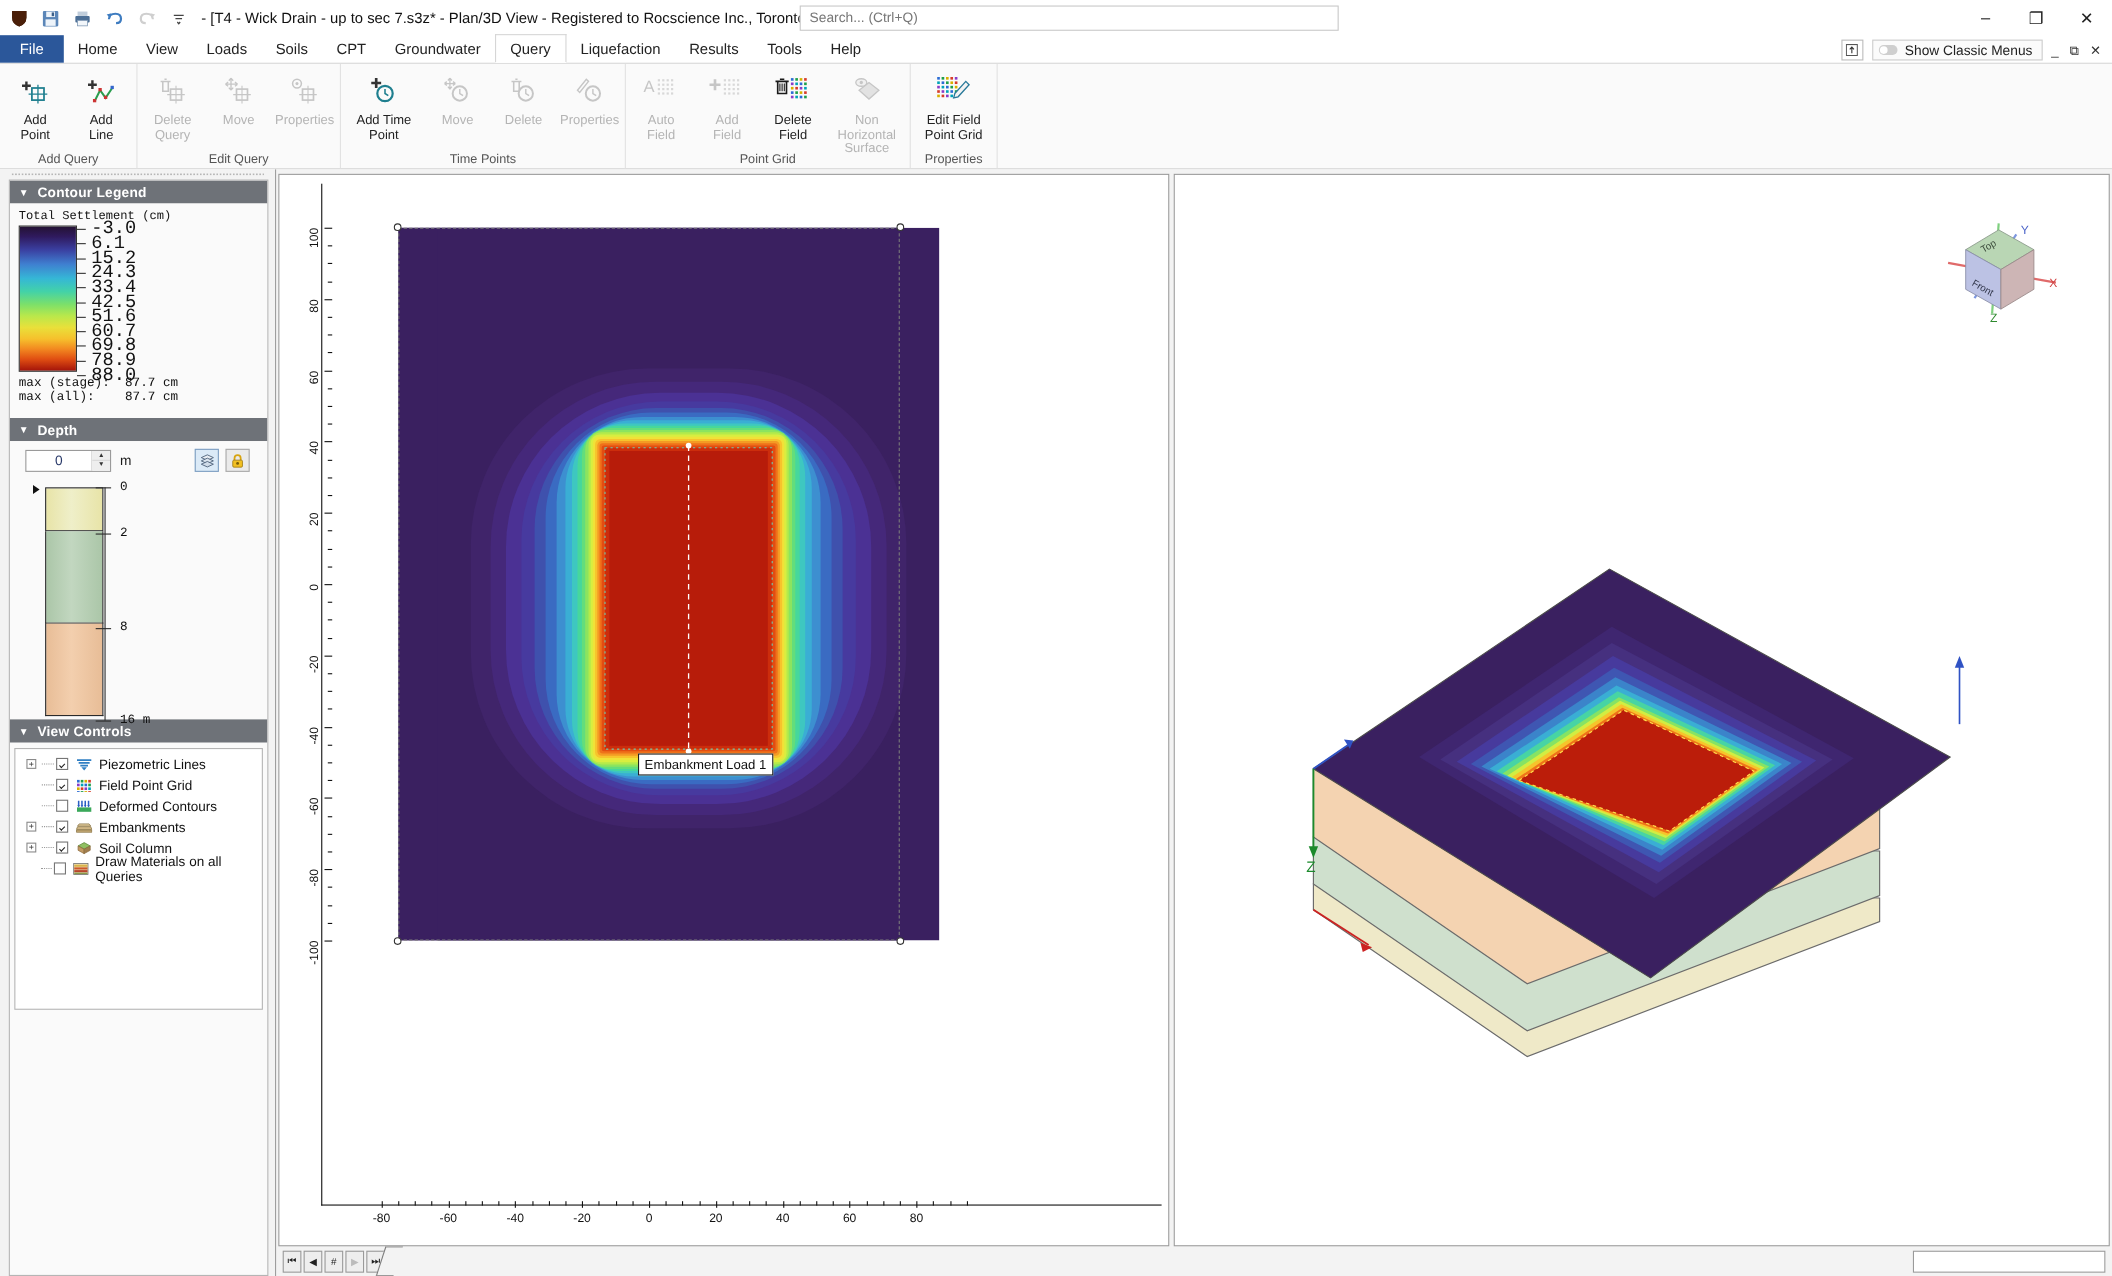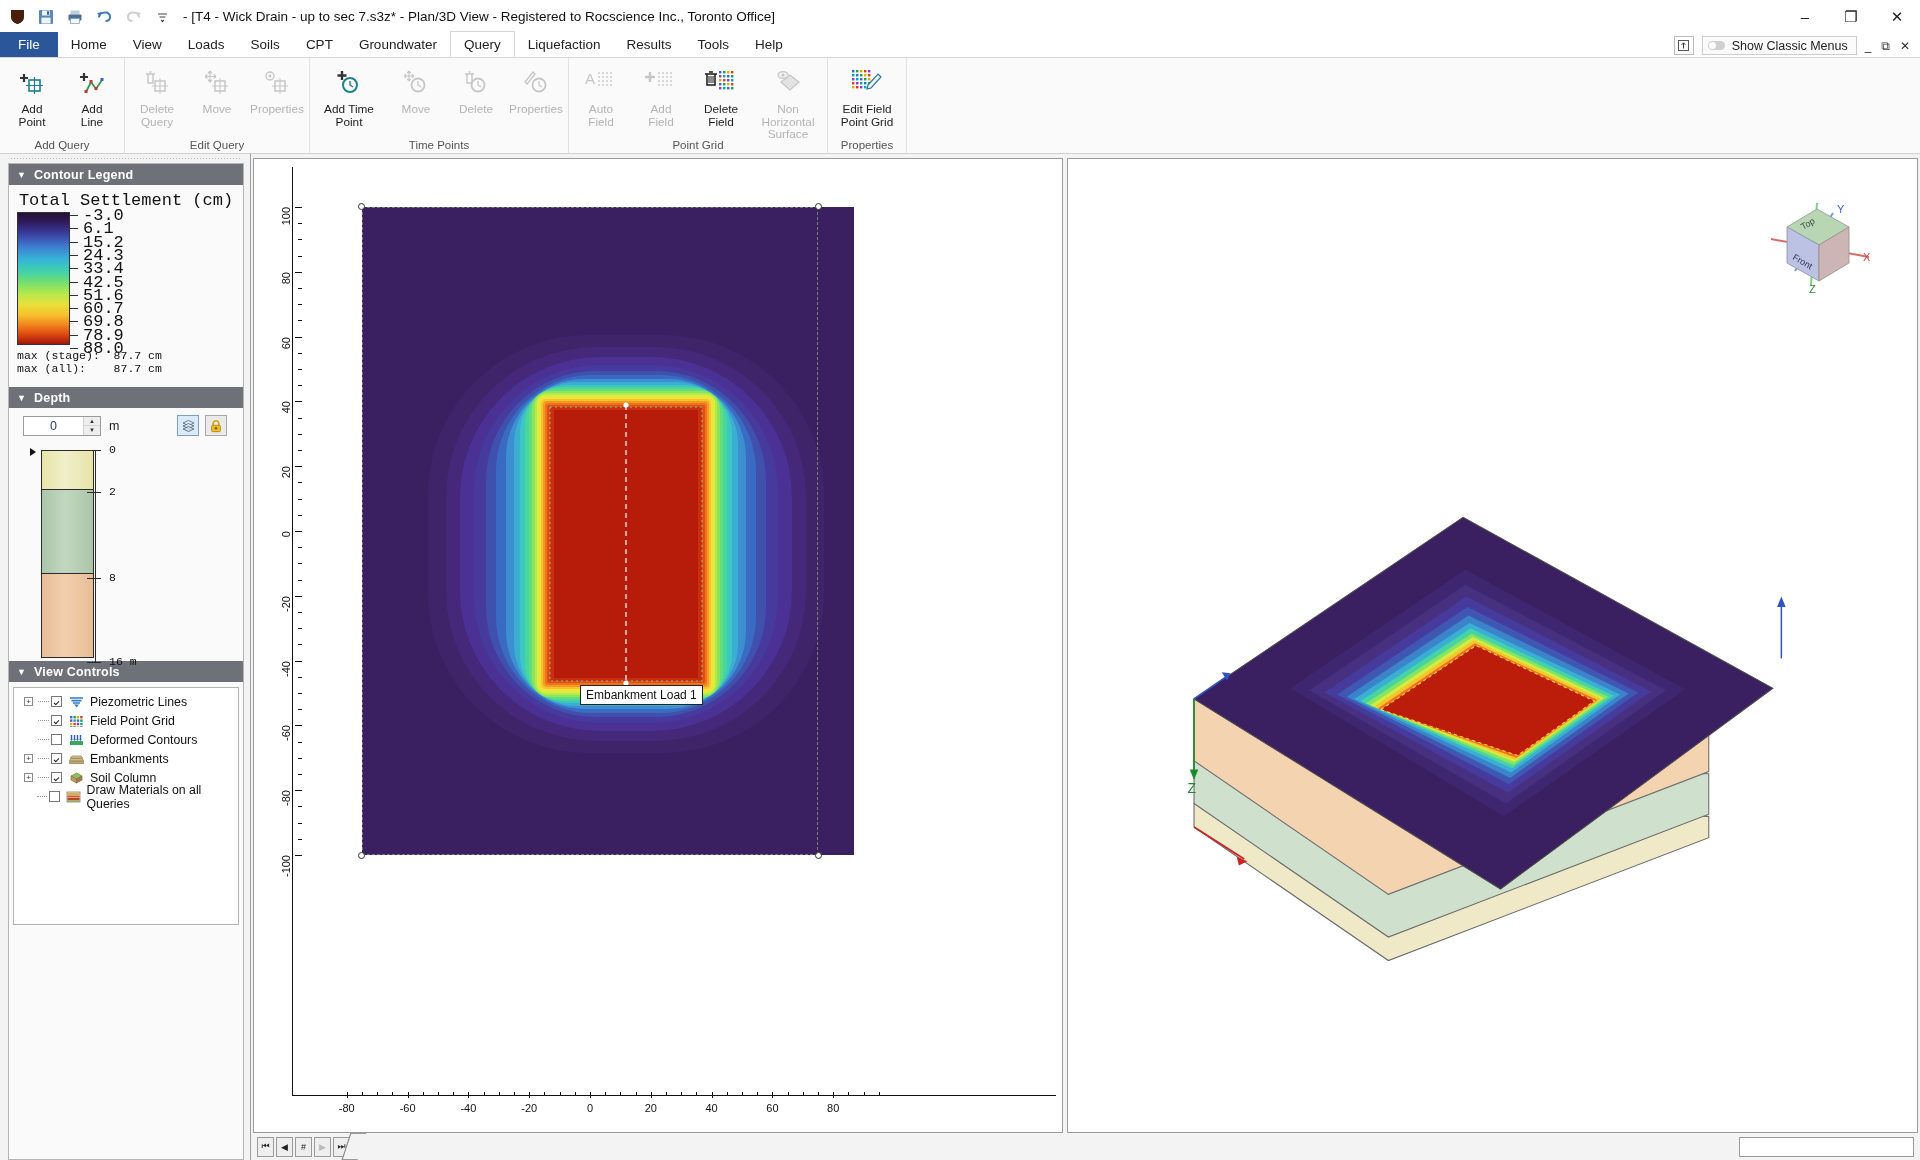--- a/index.html
+++ b/index.html
@@ -56,21 +56,21 @@
      display:flex; flex-direction:column; position:relative; }
   .lp-grip { height:9px; background:#f3f3f3; position:relative; }
   .lp-grip:after { content:''; position:absolute; left:10px; right:10px; top:3px; height:3px;
      background-image:radial-gradient(#b6b6b6 40%, transparent 41%); background-size:3px 3px; }
   .lp-inner { margin:0 6px 0 8px; border:1px solid #b5b5b5; background:#fafafa; flex:1; overflow:hidden; }
   .sec-head { background:#6e7278; color:#fff; height:21px; display:flex; align-items:center; padding-left:8px;
      font-size:12.5px; font-weight:bold; letter-spacing:.2px; }
   .sec-caret { width:12px; font-size:9px; margin-right:5px; color:#fff; }
   .sec-body { padding:4px 8px 6px 8px; background:#fafafa; }
 
-  .legend-title { font-family:"Liberation Mono", monospace; font-size:17px; color:#111; margin:2px 0 2px 0;text-align:center; }
+  .legend-title { font-family:"Liberation Mono", monospace; font-size:11px; color:#111; margin:2px 0 2px 0; }
   .legend-row { display:flex; }
   .legend-bar { width:53px; height:133px; border:1px solid #333;
      background:linear-gradient(to bottom,
         #241233 0%, #2f1a5e 7%, #3a3fa0 16%, #3f7fd0 26%, #35b7d6 36%,
         #43d2a8 45%, #7ce06a 54%, #b9e84b 62%, #e9e03a 70%,
         #f6c02c 78%, #f28820 85%, #e04e12 92%, #a4140a 100%); }
   .legend-ticks { position:relative; width:110px; }
   .legend-tick { position:absolute; left:0; display:flex; align-items:center; font-family:"Liberation Mono", monospace; font-size:17px; color:#111; }
   .legend-tick .dash { width:8px; border-top:1px solid #333; margin-right:5px; }
   .legend-max { font-family:"Liberation Mono", monospace; font-size:11.5px; color:#111; white-space:pre; }
@@ -198,20 +198,21 @@
             <path d="M16 4.2 L11.8 3 L12.8 7.6 Z" fill="#cfcfcf"></path>
           </svg>
       </div>
       <div class="qat-btn">
         <svg width="13" height="13" viewBox="0 0 13 13">
             <path d="M2 4 H11 M3.5 7 H9.5 M5.2 10 L6.5 11.5 L7.8 10" stroke="#444" stroke-width="1.2" fill="none"></path>
           </svg>
       </div>
     </div>
     <div class="title-text">- [T4 - Wick Drain - up to sec 7.s3z* - Plan/3D View - Registered to Rocscience Inc., Toronto Office]</div>
+    <div class="searchbox">Search... (Ctrl+Q)</div>
     <div class="winbtns">
       <div class="winbtn">–</div>
       <div class="winbtn">❐</div>
       <div class="winbtn close">✕</div>
     </div>
   </div>
 
   <div class="tabbar" id="tabbar">
       <div class="tab file">File</div>
       <div class="tab">Home</div>

